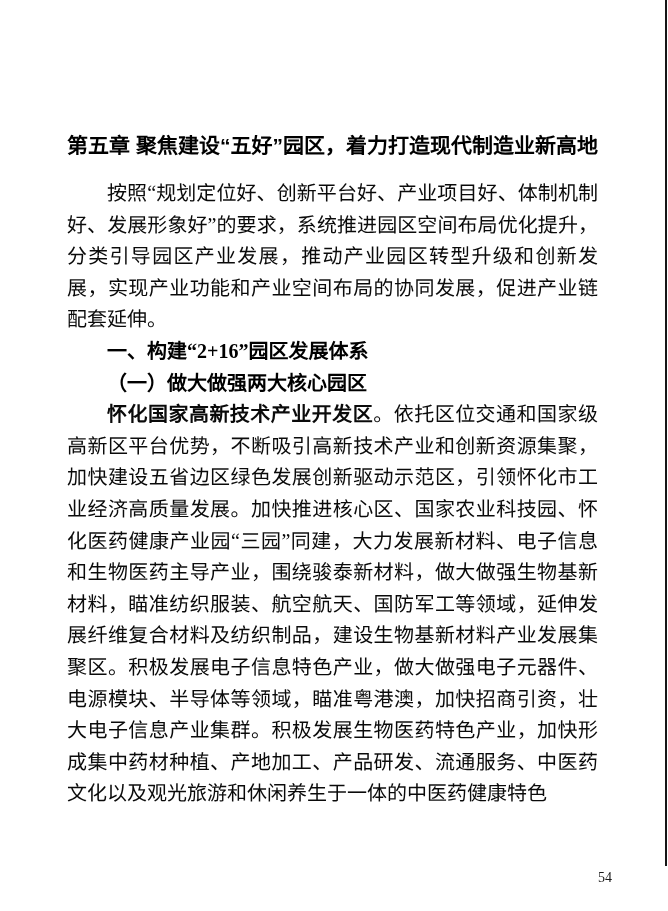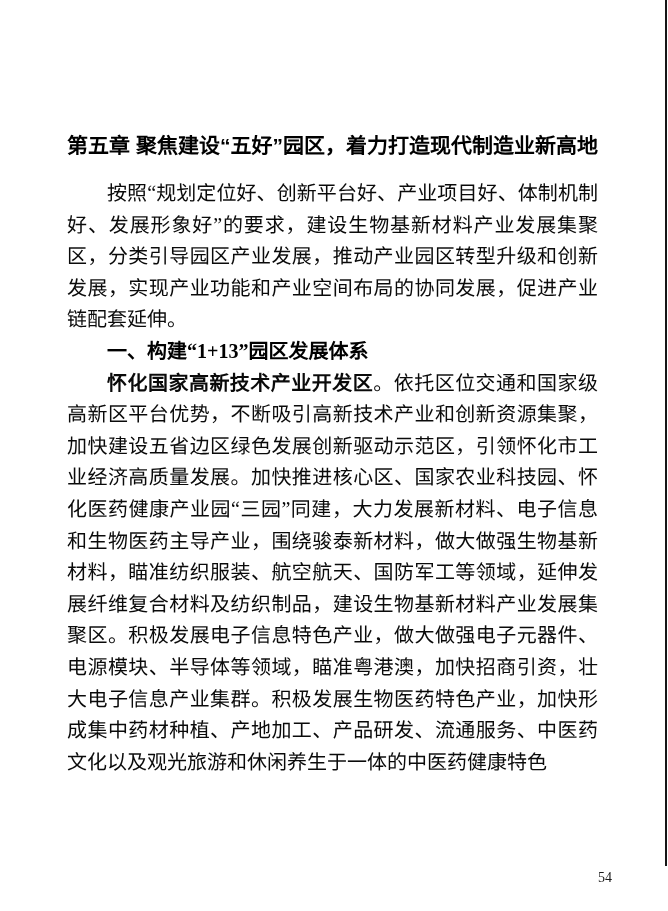--- a/index.html
+++ b/index.html
@@ -71,25 +71,26 @@
 </style>
 </head>
 <body>
 
 <div class="page">
 
   <div class="content">
 
     <h1 class="chapter-title">第五章 聚焦建设“五好”园区，着力打造现代制造业新高地</h1>
 
-    <p class="body-para">按照“规划定位好、创新平台好、产业项目好、体制机制好、发展形象好”的要求，建设生物基新材料产业发展集聚区，分类引导园区产业发展，推动产业园区转型升级和创新发展，实现产业功能和产业空间布局的协同发展，促进产业链配套延伸。</p>
+    <p class="body-para">按照“规划定位好、创新平台好、产业项目好、体制机制好、发展形象好”的要求，系统推进园区空间布局优化提升，分类引导园区产业发展，推动产业园区转型升级和创新发展，实现产业功能和产业空间布局的协同发展，促进产业链配套延伸。</p>
 
-    <h2 class="section-heading">一、构建“1+13”园区发展体系</h2>
+    <h2 class="section-heading">一、构建“2+16”园区发展体系</h2>
 
 
+    <h3 class="section-heading">（一）做大做强两大核心园区</h3>
 
     <p class="body-para"><span class="lead-bold">怀化国家高新技术产业开发区</span><span>。依托区位交通和国家级高新区平台优势，不断吸引高新技术产业和创新资源集聚，加快建设五省边区绿色发展创新驱动示范区，引领怀化市工业经济高质量发展。加快推进核心区、国家农业科技园、怀化医药健康产业园“三园”同建，大力发展新材料、电子信息和生物医药主导产业，围绕骏泰新材料，做大做强生物基新材料，瞄准纺织服装、航空航天、国防军工等领域，延伸发展纤维复合材料及纺织制品，建设生物基新材料产业发展集聚区。积极发展电子信息特色产业，做大做强电子元器件、电源模块、半导体等领域，瞄准粤港澳，加快招商引资，壮大电子信息产业集群。积极发展生物医药特色产业，加快形成集中药材种植、产地加工、产品研发、流通服务、中医药文化以及观光旅游和休闲养生于一体的中医药健康特色</span></p>
 
   </div>
 
   <div class="page-number">54</div>
 
   <div class="scan-edge"></div>
 
 </div>

